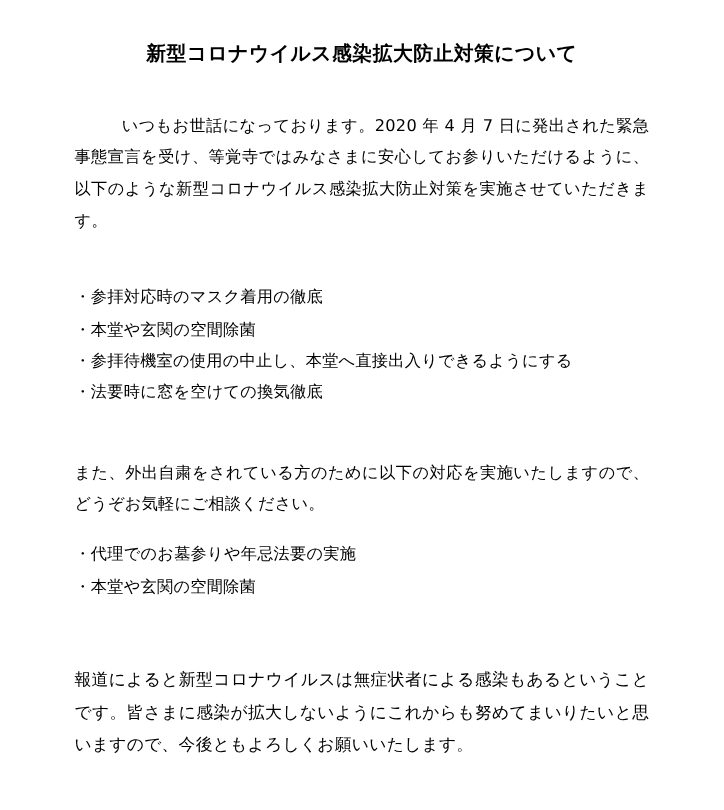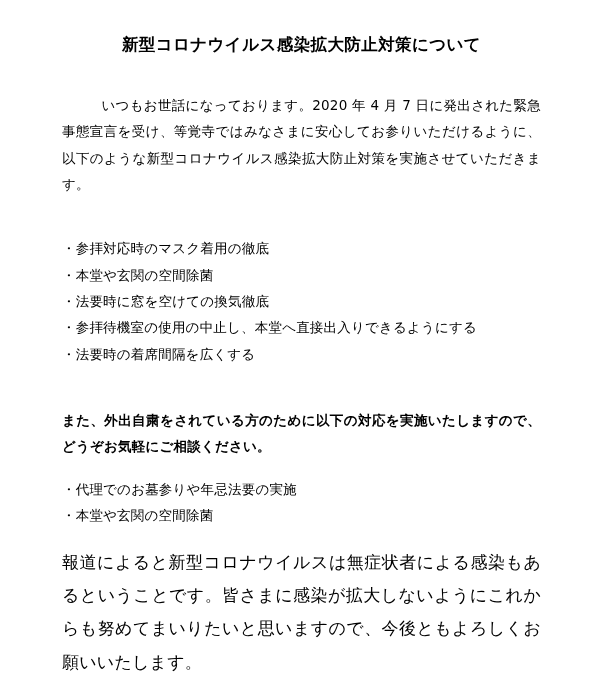--- a/index.html
+++ b/index.html
@@ -44,48 +44,46 @@
     margin-top: 38px;
     font-size: 13.5px;
     line-height: 1.95;
     letter-spacing: 0.2px;
   }
   .list-block .list-item {
     white-space: nowrap;
   }
   .gap-lg {
     margin-top: 40px;
-    font-weight: bold;
   }
   .gap-md {
     margin-top: 16px;
   }
   .closing {
-    margin-top: 18px;
-    font-size: 17px;
+    margin-top: 52px;
+    font-size: 14px;
     line-height: 1.95;
     letter-spacing: 0.2px;
     text-align: justify;
   }
 </style>
 </head>
 <body>
 
 <div class="page">
 
   <h1 class="doc-title">新型コロナウイルス感染拡大防止対策について</h1>
 
   <p class="body-block indent">　いつもお世話になっております。2020 年 4 月 7 日に発出された緊急事態宣言を受け、等覚寺ではみなさまに安心してお参りいただけるように、以下のような新型コロナウイルス感染拡大防止対策を実施させていただきます。</p>
 
   <div class="list-block">
     <div class="list-item">・参拝対応時のマスク着用の徹底</div>
     <div class="list-item">・本堂や玄関の空間除菌</div>
+    <div class="list-item">・参拝待機室の使用の中止し、本堂へ直接出入りできるようにする</div>
     <div class="list-item">・法要時に窓を空けての換気徹底</div>
-    <div class="list-item">・参拝待機室の使用の中止し、本堂へ直接出入りできるようにする</div>
-    <div class="list-item">・法要時の着席間隔を広くする</div>
   </div>
 
   <p class="body-block gap-lg">また、外出自粛をされている方のために以下の対応を実施いたしますので、どうぞお気軽にご相談ください。</p>
 
   <div class="list-block gap-md">
     <div class="list-item">・代理でのお墓参りや年忌法要の実施</div>
     <div class="list-item">・本堂や玄関の空間除菌</div>
   </div>
 
   <p class="closing">報道によると新型コロナウイルスは無症状者による感染もあるということです。皆さまに感染が拡大しないようにこれからも努めてまいりたいと思いますので、今後ともよろしくお願いいたします。</p>

